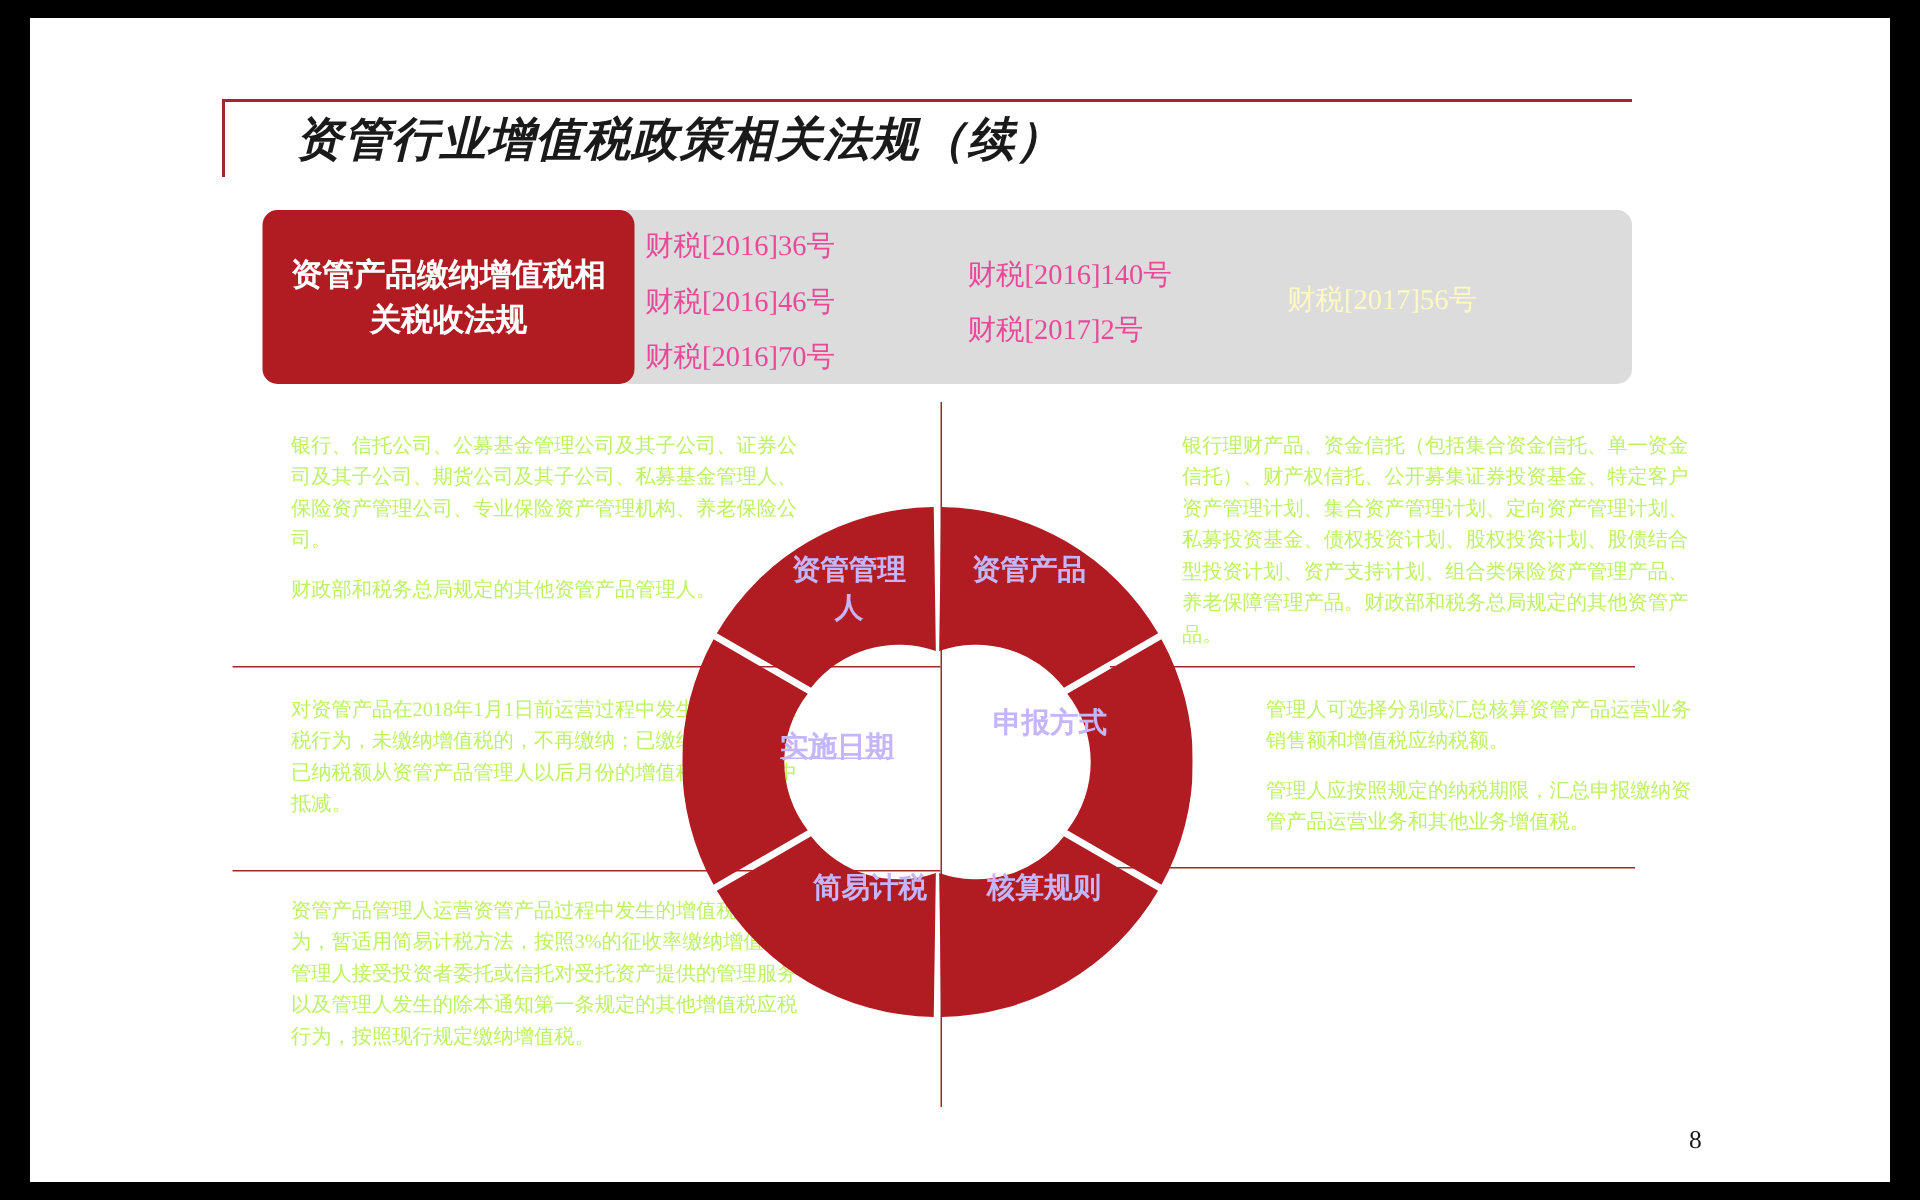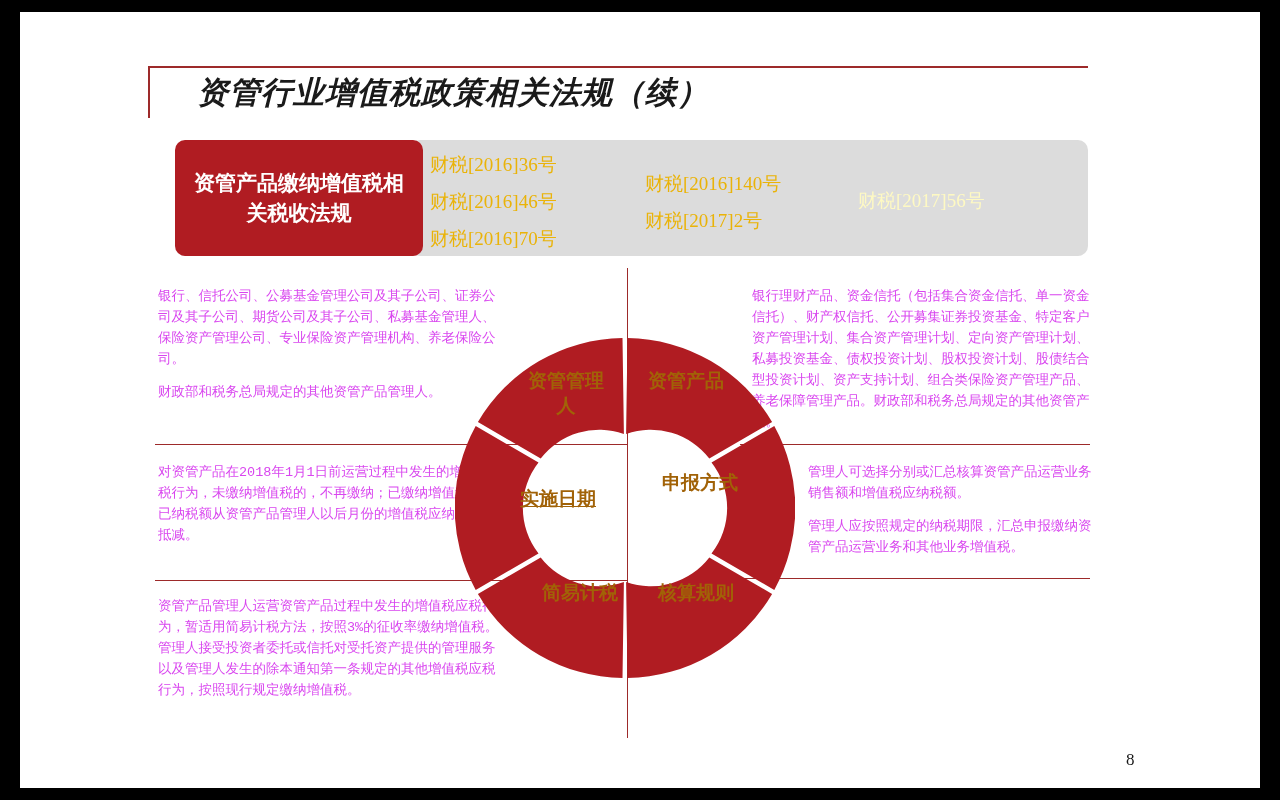--- a/index.html
+++ b/index.html
@@ -88,21 +88,21 @@
     align-items: center;
     justify-content: center;
     padding: 0 14px;
     box-sizing: border-box;
     font-family: "Liberation Serif", serif;
     margin-left: 23px;
   }
   .reg-col {
     position: absolute;
     font-size: 19px;
-    color: #eab308;
+    color: #ec4899;
     line-height: 37px;
     font-family: "Liberation Serif", serif;
   }
   .reg-col.c1 { left: 430px; top: 146px; }
   .reg-col.c2 { left: 645px; top: 165px; }
   .reg-col.c3 { left: 858px; top: 182px; color: #fef9c3; }
 
   
   .vline {
     position: absolute;
@@ -143,22 +143,23 @@
     width: 350px;
     height: 1px;
     background: #9d2a2a;
   }
 
   
   .txt {
     position: absolute;
     font-size: 13.5px;
     line-height: 21px;
-    color: #d946ef;
-    font-family: Liberation Mono, monospace;
+    color: #bef264;
+    font-family: Liberation Serif, serif;
+    margin-left: 36px;
   }
   .txt p { margin: 0 0 12px 0; }
   .txt p:last-child { margin-bottom: 0; }
 
   .t-tl { left: 158px; top: 286px; width: 348px; }
   .t-tr { left: 752px; top: 286px; width: 340px; }
   .t-ml { left: 158px; top: 462px; width: 348px; }
   .t-mr { left: 808px; top: 462px; width: 286px; }
   .t-bl { left: 158px; top: 596px; width: 348px; }
   .t-br { left: 786px; top: 612px; width: 308px; }
@@ -166,21 +167,21 @@
   
   #donut-wrap {
     position: absolute;
     left: 455px;
     top: 338px;
     width: 340px;
     height: 340px;
   }
   .seg-label {
     position: absolute;
-    color: #a16207;
+    color: #c4b5fd;
     font-size: 19px;
     font-weight: 700;
     line-height: 25px;
     text-align: center;
     width: 90px;
     font-family: "Liberation Serif", serif;
   }
   .sl-1 { left: 66px; top: 30px; }    
   .sl-2 { left: 186px; top: 30px; }   
   .sl-3 { left: 200px; top: 132px; }  

